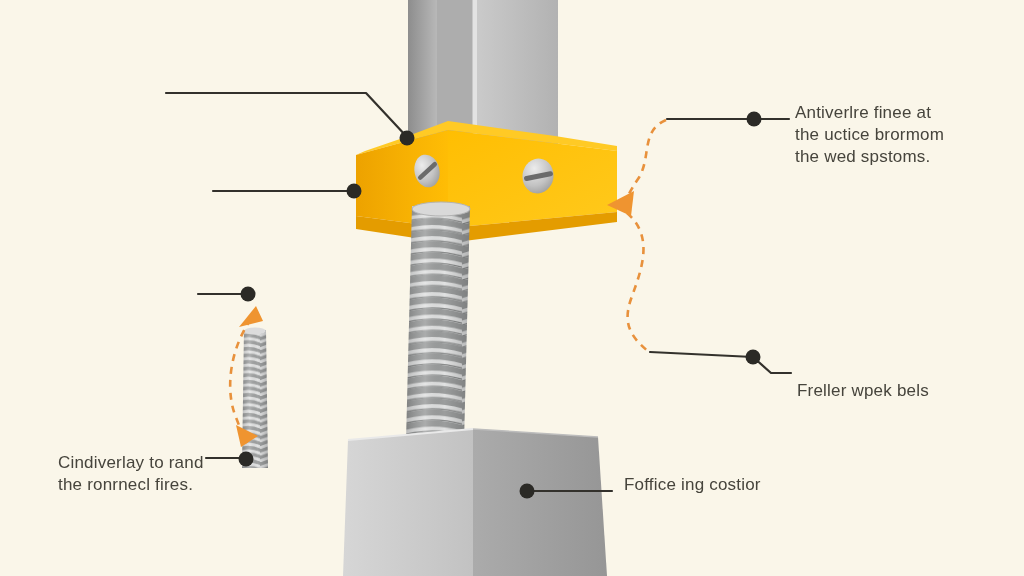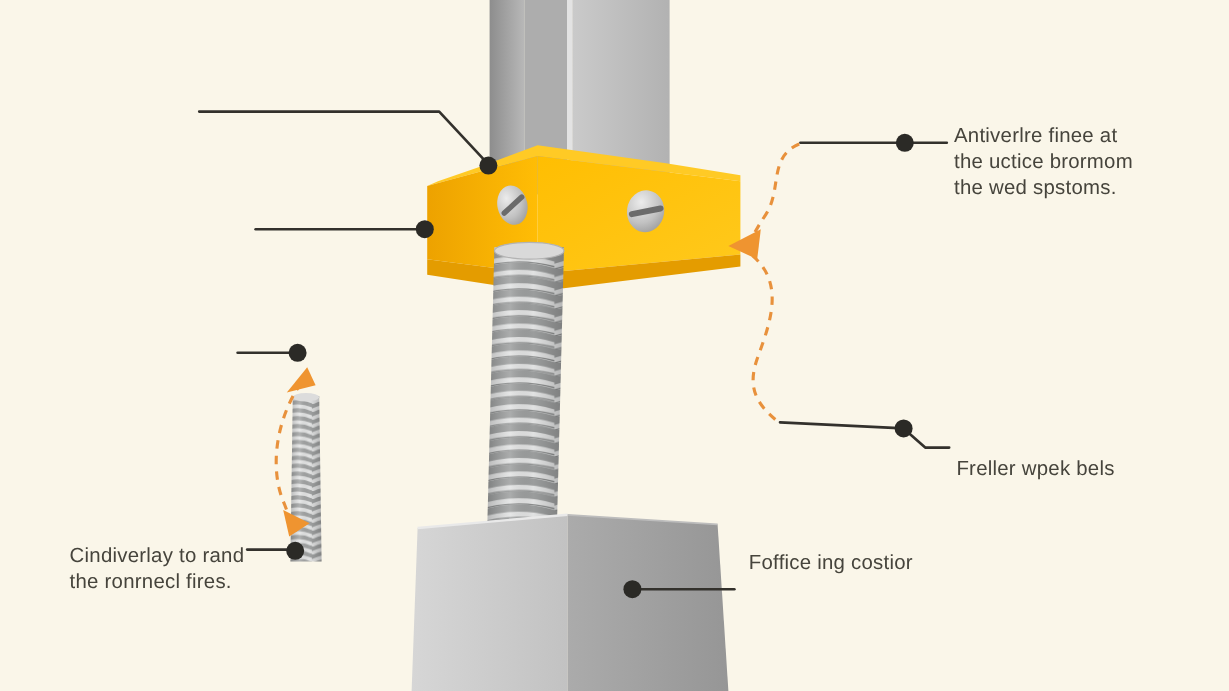--- a/index.html
+++ b/index.html
@@ -140,14 +140,14 @@
       <circle cx="527" cy="491" r="7.5"></circle>
     </g>
   </svg>
 
   <div class="label" style="left:58px;top:440px;margin-top:12px;">Cindiverlay to rand
 the ronrnecl fires.</div>
   <div class="label" style="left:795px;top:102px;">Antiverlre finee at
 the uctice brormom
 the wed spstoms.</div>
   <div class="label" style="left:797px;top:346px;margin-top:34px;">Freller wpek bels</div>
-  <div class="label" style="left:624px;top:458px;">Foffice ing costior</div>
+  <div class="label" style="left:624px;top:474px;">Foffice ing costior</div>
 </div>
 
 </body></html>

